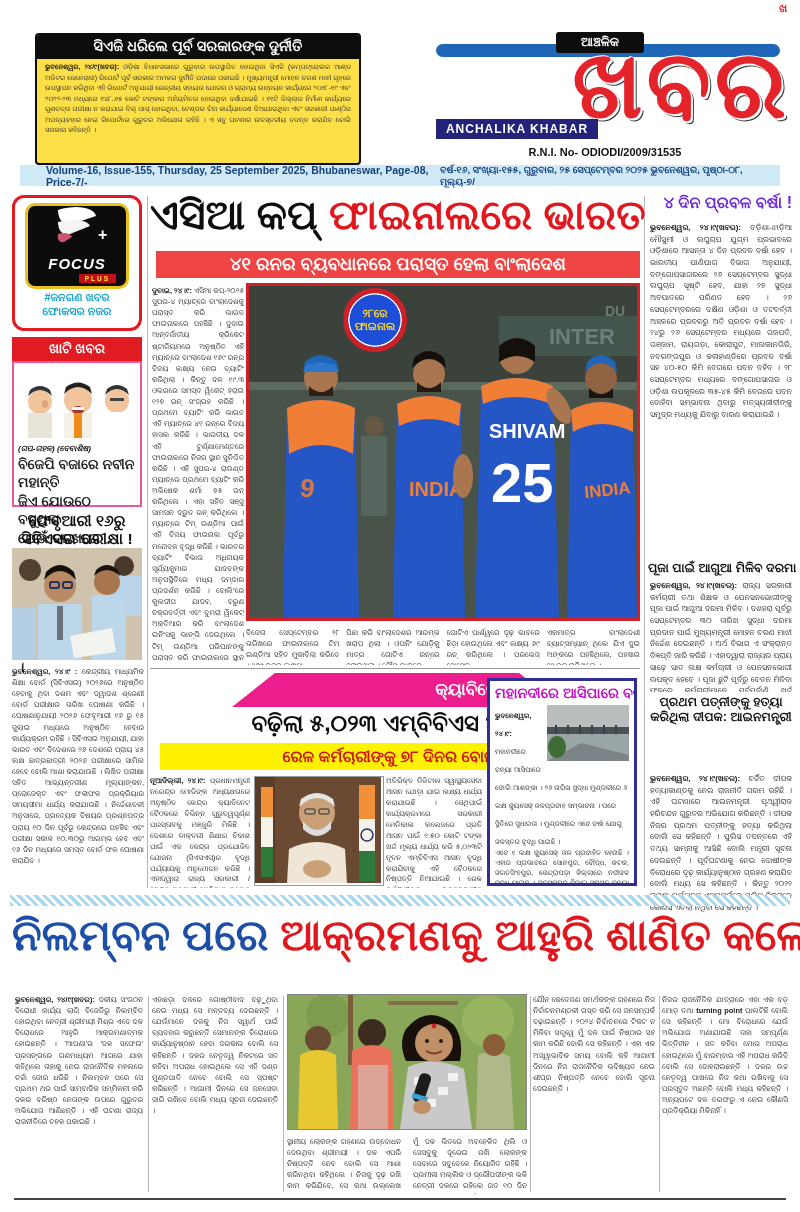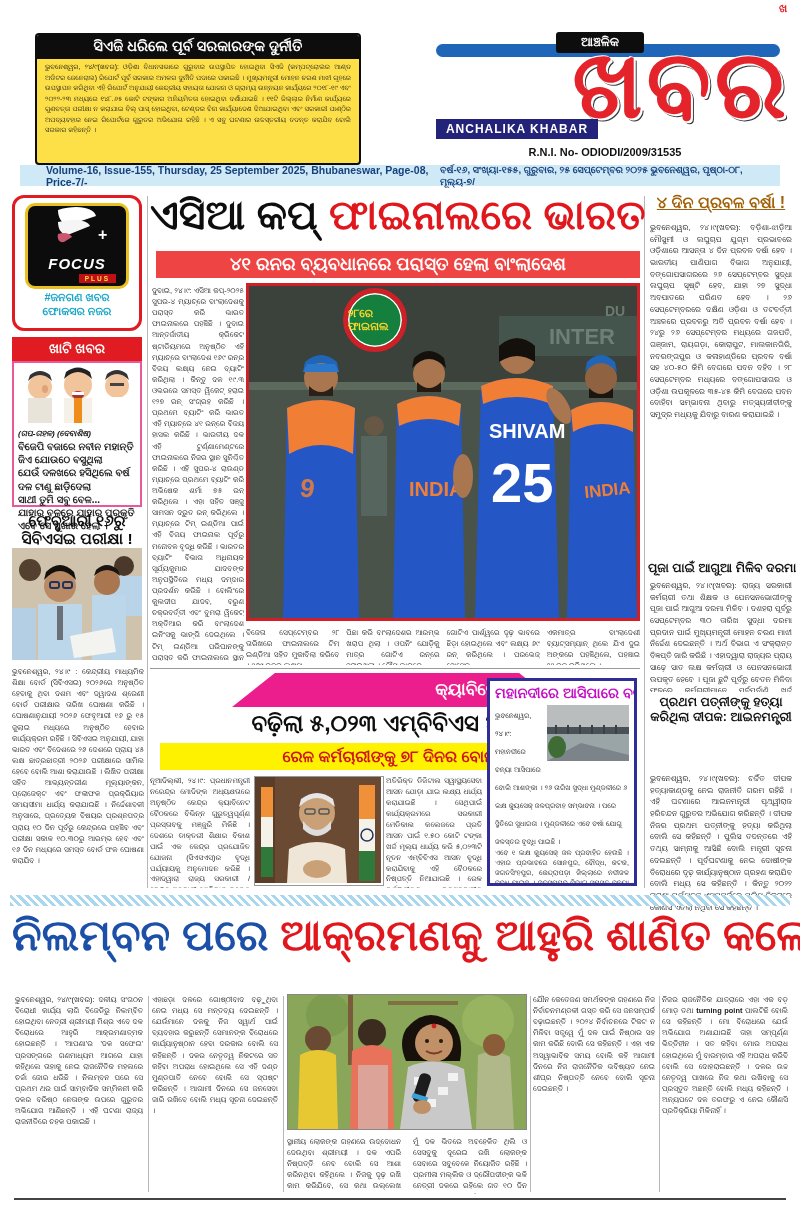--- a/index.html
+++ b/index.html
@@ -42,45 +42,45 @@
   #focusword{position:absolute;left:0;right:0;bottom:14px;color:#fff;font-weight:bold;font-style:italic;
              font-size:15px;letter-spacing:1px;}
   #focusplus{position:absolute;right:10px;bottom:3px;background:#c01016;color:#ffe23a;font-size:6.5px;font-weight:bold;
              padding:1px 6px;letter-spacing:2px;}
   .focustag{color:#16a6c9;font-weight:bold;font-size:11px;line-height:1.25;}
 
   
   #khatibar{left:12px;top:337px;width:130px;height:24px;background:#e01b22;color:#fff;font-weight:bold;font-size:13.5px;
             text-align:center;line-height:24px;box-sizing:border-box;}
   #khatibox{left:12px;top:361px;width:130px;height:146px;border:2px solid #e8589a;box-sizing:border-box;background:#fff;
-            padding:2px 4px;}
+            padding:17px 4px;}
   #khati-credit{font-size:8px;font-weight:bold;font-style:italic;margin:2px 0 1px;}
-  .poemline{font-size:10px;font-weight:600;line-height:1.32;color:#222;}
+  .poemline{font-size:14px;font-weight:600;line-height:1.32;color:#222;}
 
   
   #cbse-head{left:8px;top:512px;width:138px;text-align:center;font-weight:800;font-size:15.5px;line-height:1.15;color:#0d0d0d;}
   #cbse-photo{left:12px;top:548px;width:130px;height:112px;}
   #cbse-body{left:12px;top:666px;width:132px;height:220px;font-size:7.4px;overflow:hidden;color:#222;}
 
   
   #main-hl{left:150px;top:194px;width:494px;text-align:center;font-size:41px;font-weight:900;line-height:1.05;white-space:nowrap;}
   #main-hl .blk{color:#0d0d0d;} #main-hl .red{color:#e0181e;}
   #main-sub{left:156px;top:251px;width:484px;height:27px;background:#ef4444;color:#fff;text-align:center;
             font-weight:bold;font-size:18px;line-height:27px;}
   #main-col{left:152px;top:285px;width:92px;height:376px;font-size:7.4px;overflow:hidden;color:#222;}
   #main-photo{left:246px;top:283px;width:394px;height:338px;border:3px solid #cf2027;box-sizing:border-box;background:#3c463f;}
-  #badge{left:343px;top:288px;width:64px;height:64px;border-radius:50%;background:#15803d;border:5px solid #cf2027;
-         box-sizing:border-box;color:#ffd829;font-weight:bold;display:flex;flex-direction:column;
+  #badge{left:343px;top:288px;width:64px;height:64px;border-radius:50%;background:#1d4ed8;border:5px solid #cf2027;
+         box-sizing:border-box;text-align:center;color:#ffd829;font-weight:bold;display:flex;flex-direction:column;
          justify-content:center;box-shadow:0 0 0 1.5px #fff inset;}
   #badge .b1{font-size:11px;line-height:1.2;} #badge .b2{font-size:11px;line-height:1.2;}
   #below-cols{left:246px;top:627px;width:394px;height:38px;display:flex;gap:7px;overflow:hidden;}
   .bcol{flex:1;font-size:7.4px;color:#222;overflow:hidden;}
 
   
-  #rain-head{left:650px;top:194px;width:142px;text-align:center;color:#a16207;font-weight:900;font-size:16px;text-decoration:underline;}
+  #rain-head{left:650px;top:194px;width:142px;text-align:right;color:#6d28d9;font-weight:900;font-size:16px;}
   #rain-body{left:650px;top:222px;width:142px;height:336px;font-size:7.8px;overflow:hidden;color:#222;}
   #salary-head{left:648px;top:561px;width:146px;text-align:center;font-weight:800;font-size:12.5px;white-space:nowrap;}
   #salary-body{left:650px;top:580px;width:142px;height:112px;font-size:7.8px;overflow:hidden;color:#222;}
   #murder-head{left:648px;top:695px;width:146px;text-align:center;font-weight:800;font-size:12.5px;line-height:1.2;}
   #murder-body{left:650px;top:728px;width:142px;height:158px;font-size:7.8px;overflow:hidden;color:#222;margin-top:45px;}
 
   
   #cab-rule{left:150px;top:668px;width:490px;}
   #cab-ribbon{left:232px;top:673px;width:330px;height:34px;background:#ec1e8e;color:#fff;font-weight:bold;font-size:17px;
               text-align:right;line-height:34px;clip-path:polygon(0 100%,13% 0,87% 0,100% 100%);}
@@ -104,21 +104,21 @@
          background:repeating-linear-gradient(45deg,#a9d8ee 0 3px,#ffffff 3px 6px);}
 
   
   #bot-hl{left:0px;top:912px;width:800px;text-align:center;font-size:43px;font-weight:900;white-space:nowrap;line-height:1.1;}
   #bot-hl .blue{color:#1c4fa8;margin-left:12px;} #bot-hl .red{color:#e0181e;}
   .botcol{position:absolute;top:994px;height:200px;font-size:7.4px;overflow:hidden;color:#222;}
   #bot-photo{left:287px;top:994px;width:240px;height:136px;border:1px solid #888;box-sizing:border-box;}
   #bot-cap-a{left:287px;top:1136px;width:114px;height:58px;font-size:7.4px;overflow:hidden;color:#222;}
   #bot-cap-b{left:413px;top:1136px;width:114px;height:58px;font-size:7.4px;overflow:hidden;color:#222;}
   #bot-rule{left:14px;top:1198px;width:772px;height:1.5px;background:#444;}
-  .dl{font-weight:normal;color:#111;}
+  .dl{font-weight:bold;color:#111;}
   svg text{font-family:"Liberation Sans",sans-serif;}
 </style>
 </head>
 <body>
 
 <div id="page">
 
   <div class="abs" id="corner-mark">ଖ</div>
 
   <div class="abs" id="topbox">

